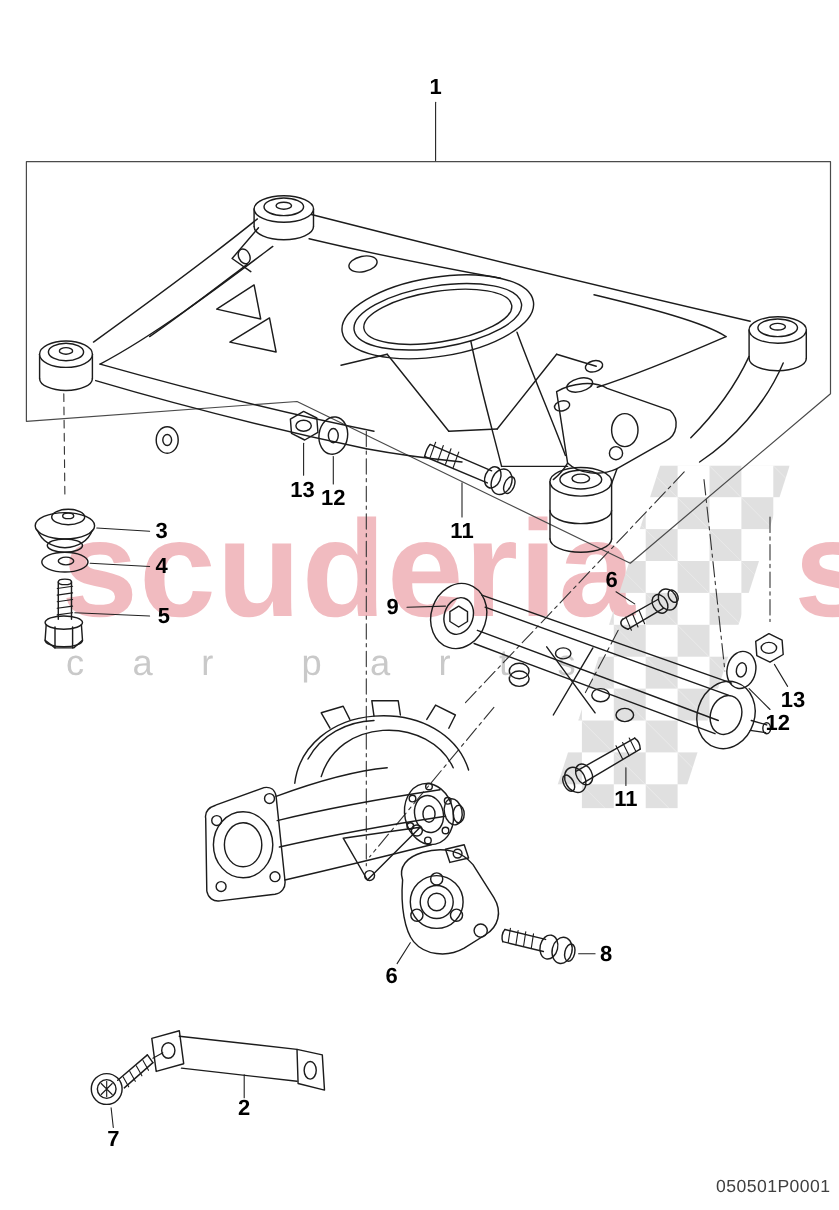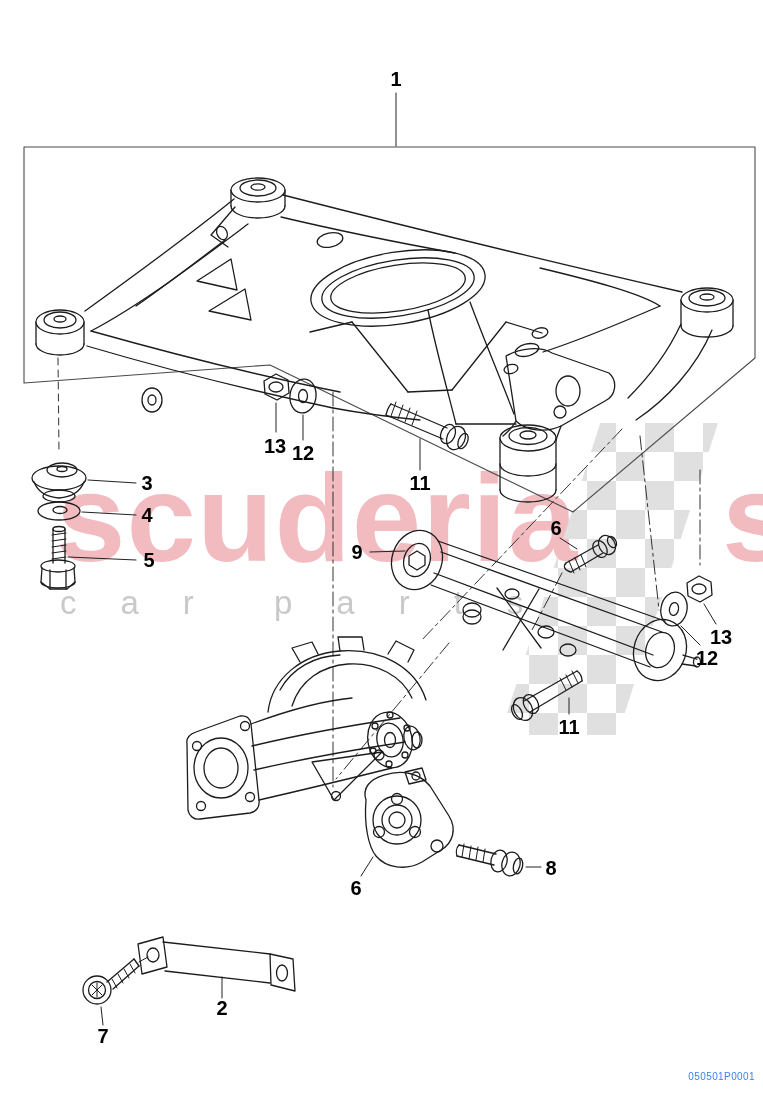--- a/index.html
+++ b/index.html
@@ -23,21 +23,21 @@
   .fw{fill:#fff;}
   .box{stroke:#4a4a4a;stroke-width:1.1;}
   .lead{stroke:#222;stroke-width:1;}
   .dash{stroke:#333;stroke-width:1;stroke-dasharray:14 4 3 4;}
   .dsh2{stroke:#333;stroke-width:1;stroke-dasharray:7 5;}
   .thin{stroke-width:1;}
   
   .callout{position:absolute;z-index:3;transform:translate(-50%,-50%);
     font-size:20px;font-weight:bold;color:#000;line-height:1;}
   #drawing-number{position:absolute;z-index:3;right:8px;top:1071px;
-    font-size:10px;color:#3b82f6;letter-spacing:0.4px;}
+    font-size:16px;color:#404040;letter-spacing:0.4px;}
 </style>
 </head>
 <body>
 
 <div id="page">
 
   <div class="wm wm-brand" style="color: rgba(213, 43, 58, 0.32);">scuderia</div>
   <div class="wm wm-brand2" style="color: rgba(213, 43, 58, 0.32);">scuderia</div>
   <div class="wm wm-tag1" style="color: rgb(201, 201, 201);">car</div>
   <div class="wm wm-tag2" style="color: rgb(201, 201, 201);">parts</div>

